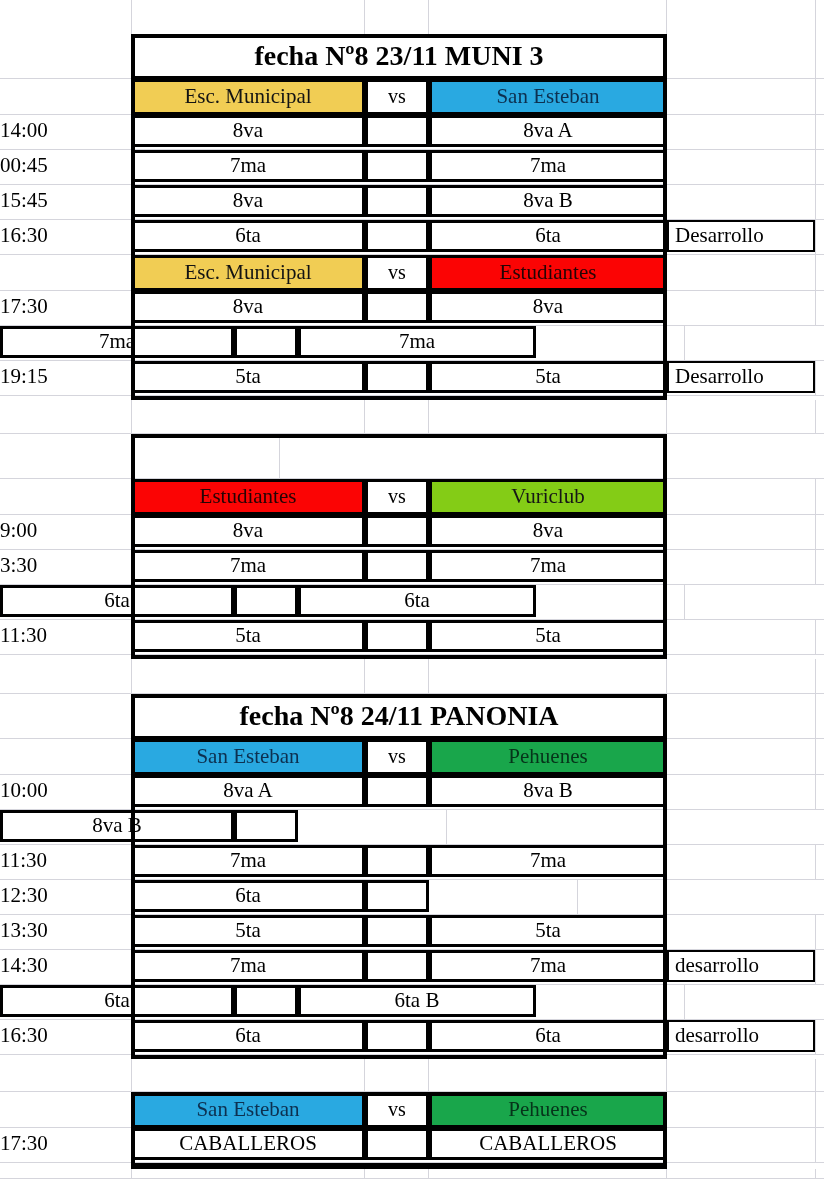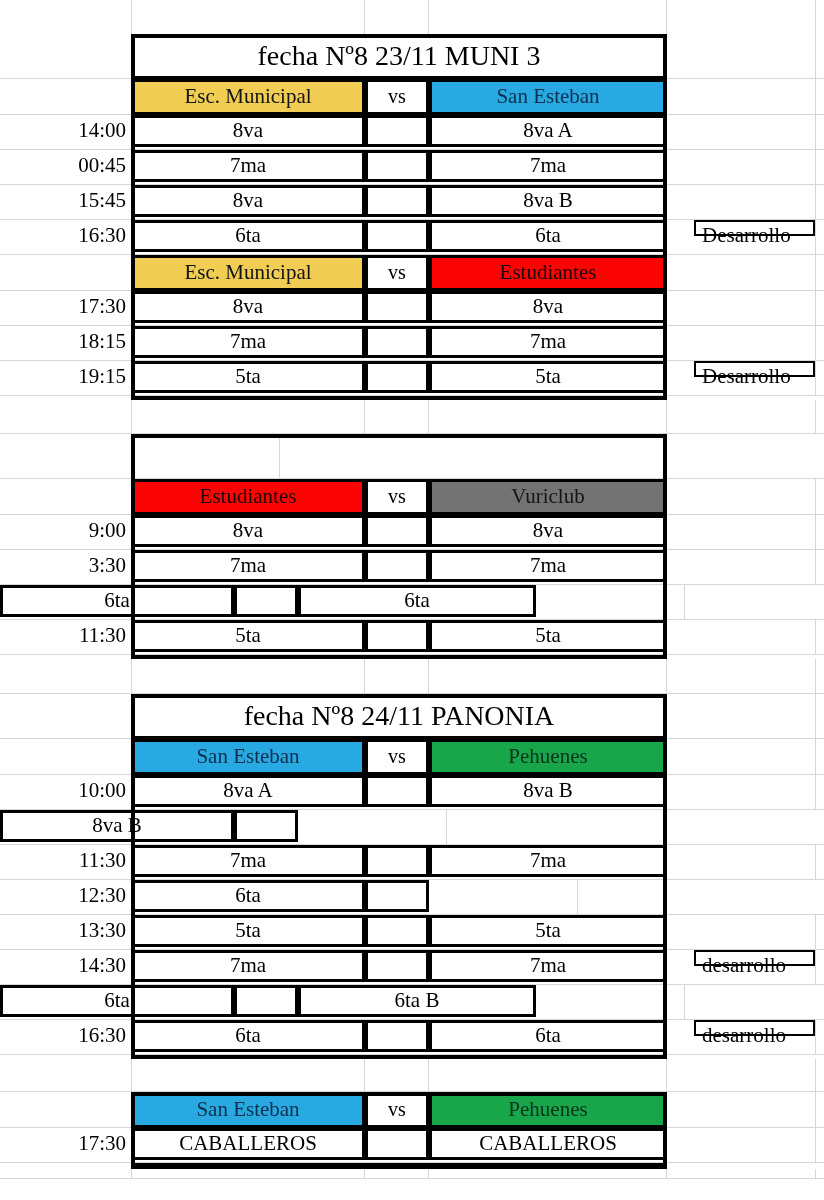--- a/index.html
+++ b/index.html
@@ -3,40 +3,40 @@
 <meta charset="utf-8">
 <style>
   html,body{margin:0;padding:0}
   body{
     width:824px;height:1200px;overflow:hidden;background:#ffffff;
     font-family:"Liberation Serif","DejaVu Serif",serif;color:#000;
   }
   .row{display:flex;position:relative}
   .row::after{content:"";position:absolute;left:0;right:0;bottom:0;height:1px;background:#d5d5dc}
   .row.nogrid::after{display:none}
-  .c-gutter{width:131px;box-sizing:border-box;text-align:right;padding-right:5px;font-size:21px}
+  .c-gutter{width:131px;box-sizing:border-box;text-align:left;padding-right:5px;font-size:21px}
   .c-note{width:148px;box-sizing:border-box}
   .c-rest{flex:1;border-left:1px solid #d5d5dc}
   .w-home{width:234px}.w-vs{width:64px}.w-away{width:238px}
   .title-box,.team-box,.vs-box,.cell{
     box-sizing:border-box;background:#fff;border:3px solid #000;
     text-align:center;position:relative;z-index:1;font-size:21px;
   }
   .title-row{height:45px}
-  .title-box{width:536px;height:45px;font-weight:normal;font-size:28px;line-height:38px}
+  .title-box{width:536px;height:45px;font-weight:bold;font-size:28px;line-height:38px}
   .header-row{height:36px}
   .team-box,.vs-box{height:36px;line-height:29px}
   .vs-box{font-size:20px}
   .data-row{height:35px}
   .data-row .c-gutter{line-height:31px}
   .cell{height:32px;line-height:25px}
   .note-box{
-    box-sizing:border-box;height:16px;border:2px solid #000;background:#fff;
+    box-sizing:border-box;height:32px;border:2px solid #000;background:#fff;
     font-size:21px;line-height:27px;padding-left:6px;text-align:left;
-    position:relative;z-index:1;margin-left:27px;
+    position:relative;z-index:1;
   }
   .twrap{position:relative;padding-bottom:4px}
   .twrap::before{
     content:"";position:absolute;left:131px;width:536px;top:0;bottom:0;
     border:4px solid #000;box-sizing:border-box;z-index:2;pointer-events:none;
   }
   .twrap.mini{padding-bottom:6px}
   .twrap.mini::before{border-width:4px 4px 6px 4px}
   .blank{
     background:
@@ -118,21 +118,20 @@
       </div>
       <div class="row data-row">
         <div class="c-gutter">17:30</div>
         <div class="cell w-home">8va</div>
         <div class="cell w-vs"></div>
         <div class="cell w-away">8va</div>
         <div class="c-note"></div>
         <div class="c-rest"></div>
       </div>
       <div class="row data-row">
-        <div class="c-gutter">18:15</div>
         <div class="cell w-home">7ma</div>
         <div class="cell w-vs"></div>
         <div class="cell w-away">7ma</div>
         <div class="c-note"></div>
         <div class="c-rest"></div>
       </div>
       <div class="row data-row">
         <div class="c-gutter">19:15</div>
         <div class="cell w-home">5ta</div>
         <div class="cell w-vs"></div>
@@ -148,21 +147,21 @@
   <div class="twrap">
       <div class="row title-row">
         <div class="c-gutter"></div>
         <div class="c-note"></div>
         <div class="c-rest"></div>
       </div>
       <div class="row header-row">
         <div class="c-gutter"></div>
         <div class="team-box w-home" style="background: rgb(251, 4, 4); color: rgb(37, 4, 4);">Estudiantes</div>
         <div class="vs-box w-vs">vs</div>
-        <div class="team-box w-away" style="background: #737373; color: rgb(22, 22, 22);">Vuriclub</div>
+        <div class="team-box w-away" style="background: #84cc16; color: rgb(22, 22, 22);">Vuriclub</div>
         <div class="c-note"></div>
         <div class="c-rest"></div>
       </div>
       <div class="row data-row">
         <div class="c-gutter">9:00</div>
         <div class="cell w-home">8va</div>
         <div class="cell w-vs"></div>
         <div class="cell w-away">8va</div>
         <div class="c-note"></div>
         <div class="c-rest"></div>

